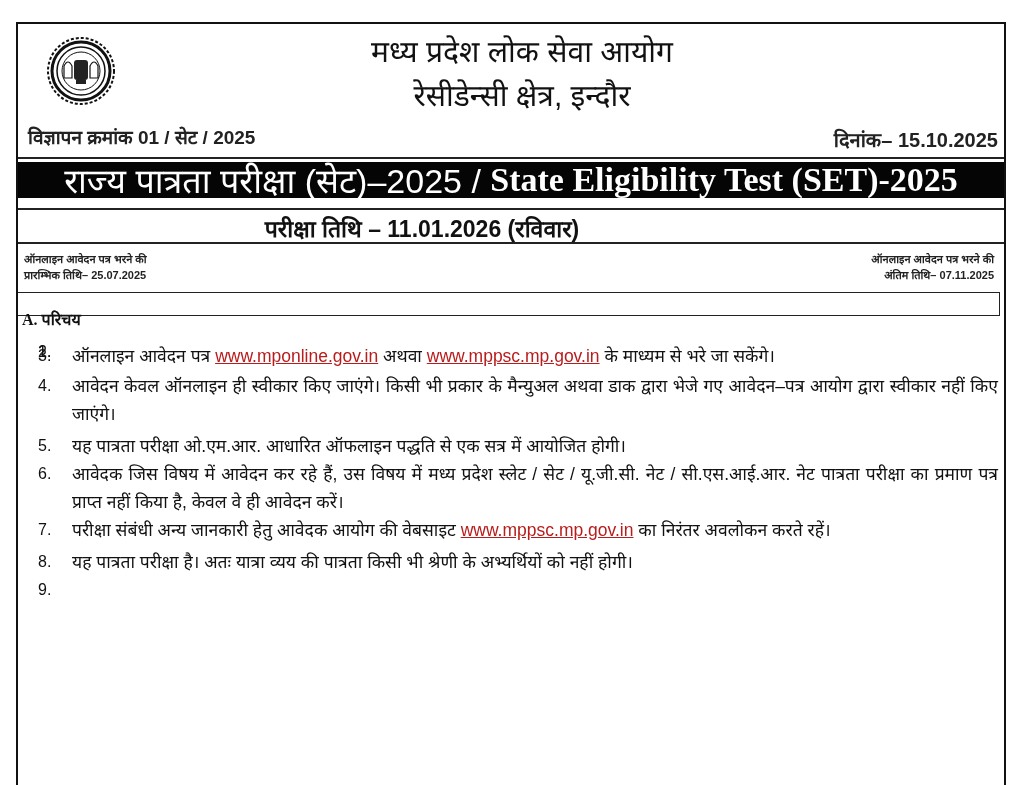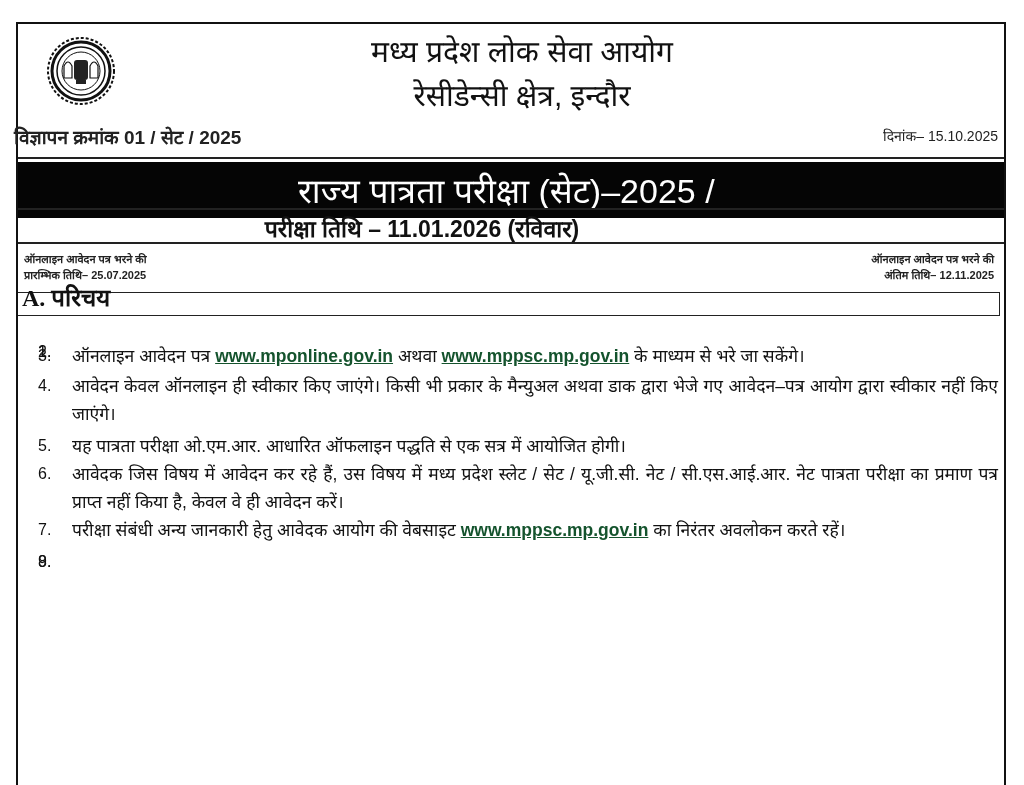--- a/index.html
+++ b/index.html
@@ -15,27 +15,27 @@
     .logo {
       position: absolute; left: 46px; top: 36px; width: 70px; height: 70px;
     }
     .org-title {
       position: absolute; left: 0; width: 1024px; text-align: center;
       font-size: 30px; line-height: 36px; color: #111;
     }
     .org-title.l1 { top: 34px; left: 10px; }
     .org-title.l2 { top: 78px; left: 10px; }
     .adv-no {
-      position: absolute; left: 14px; top: 124px; font-size: 19px; font-weight: bold; color: #222;
+      position: absolute; left: 28px; top: 124px; font-size: 19px; font-weight: bold; color: #222;
     }
     .adv-date {
-      position: absolute; right: 26px; top: 126px; font-size: 14px; font-weight: normal; color: #222;
+      position: absolute; right: 26px; top: 126px; font-size: 20px; font-weight: bold; color: #222;
     }
     .title-bar {
-      position: absolute; left: 18px; top: 162px; width: 986px; height: 56px;
+      position: absolute; left: 18px; top: 162px; width: 986px; height: 36px;
       background: #050505; color: #fff; display: flex; align-items: center; justify-content: center;
       font-size: 34px; white-space: nowrap;
     }
     .title-bar .hi { font-family: "Liberation Sans", "DejaVu Sans", sans-serif; }
     .title-bar .en { font-family: "Liberation Serif", "DejaVu Serif", serif; font-weight: bold; }
     .rule { position: absolute; left: 18px; width: 986px; height: 2px; background: #222; }
     .exam-date {
       position: absolute; left: 0; top: 212px; width: 844px; text-align: center;
       font-size: 23px; font-weight: bold; color: #111;
     }
@@ -43,32 +43,32 @@
       position: absolute; left: 24px; top: 251px; font-size: 11px; font-weight: bold; line-height: 16px; color: #222;
     }
     .online-end {
       position: absolute; right: 30px; top: 251px; font-size: 11px; font-weight: bold; line-height: 16px; text-align: right; color: #222;
     }
     .section-box {
       position: absolute; left: 18px; top: 292px; width: 982px; height: 24px;
       border: 1px solid #222; border-left: none; box-sizing: border-box;
     }
     .section-head {
-      position: absolute; left: 22px; top: 280px; font-size: 24px; font-weight: bold;
+      position: absolute; left: 22px; top: 308px; font-size: 16px; font-weight: bold;
       font-family: "Liberation Serif", "DejaVu Serif", serif; color: #111; text-align: right;
     }
     .list {
       position: absolute; left: 38px; top: 338px; width: 960px; margin: 0; padding: 0; list-style: none;
     }
     .list li {
       position: relative; padding-left: 34px; font-size: 17.5px; line-height: 28px; color: #111;
       text-align: justify; margin-bottom: 0px;
     }
     .list li .num { position: absolute; left: 0; top: 0; font-size: 16px; }
-    .list li a { color: #14532d; font-weight: bold; text-decoration: underline; }
+    .list li a { color: #b91c1c; font-weight: normal; text-decoration: underline; }
   </style>
 </head>
 <body>
 
 <div class="frame"></div>
 
 <svg class="logo" viewBox="0 0 70 70">
   <g fill="#111">
     <circle cx="35" cy="35" r="33" fill="none" stroke="#111" stroke-width="2" stroke-dasharray="3 2"></circle>
     <circle cx="35" cy="35" r="29" fill="none" stroke="#111" stroke-width="3"></circle>
@@ -87,45 +87,46 @@
 <div class="adv-no">विज्ञापन क्रमांक 01 / सेट / 2025</div>
 <div class="adv-date">
   <span>दिनांक–</span>
   <span>15.10.2025</span>
 </div>
 
 <div class="rule" style="top:157px;"></div>
 <div class="title-bar">
   <span class="hi">राज्य पात्रता परीक्षा (सेट)–2025 /</span>
   <span>&nbsp;</span>
+  <span class="en">State Eligibility Test (SET)-2025</span>
 </div>
 <div class="rule" style="top:208px;"></div>
 
 <div class="exam-date">
   <span>परीक्षा तिथि –</span>
   <span>11.01.2026</span>
   <span>(रविवार)</span>
 </div>
 <div class="rule" style="top:242px;"></div>
 
 <div class="online-start">
   <div>ऑनलाइन आवेदन पत्र भरने की</div>
   <div>प्रारम्भिक तिथि– 25.07.2025</div>
 </div>
 <div class="online-end">
   <div>ऑनलाइन आवेदन पत्र भरने की</div>
-  <div>अंतिम तिथि– 12.11.2025</div>
+  <div>अंतिम तिथि– 07.11.2025</div>
 </div>
 
 <div class="section-box"></div>
 <div class="section-head">A. परिचय</div>
 
 <ol class="list">
   <li><span class="num">1.</span></li>
   <li><span class="num">2.</span></li>
   <li style="margin-top:4px;"><span class="num">3.</span><span>ऑनलाइन आवेदन पत्र </span><a>www.mponline.gov.in</a><span> अथवा </span><a>www.mppsc.mp.gov.in</a><span>  के माध्यम से भरे जा सकेंगे।</span></li>
   <li style="margin-top:2px;"><span class="num">4.</span><span>आवेदन केवल ऑनलाइन ही स्वीकार किए जाएंगे। किसी भी प्रकार के मैन्युअल अथवा डाक द्वारा भेजे गए आवेदन–पत्र आयोग द्वारा स्वीकार नहीं किए जाएंगे।</span></li>
   <li style="margin-top:4px;"><span class="num">5.</span><span>यह पात्रता परीक्षा ओ.एम.आर. आधारित ऑफलाइन पद्धति से एक सत्र में आयोजित होगी।</span></li>
   <li><span class="num">6.</span><span>आवेदक जिस विषय में आवेदन कर रहे हैं, उस विषय में मध्य प्रदेश स्लेट / सेट / यू.जी.सी. नेट / सी.एस.आई.आर. नेट पात्रता परीक्षा का प्रमाण पत्र प्राप्त नहीं किया है, केवल वे ही आवेदन करें।</span></li>
   <li><span class="num">7.</span><span>परीक्षा संबंधी अन्य जानकारी हेतु आवेदक आयोग की वेबसाइट </span><a>www.mppsc.mp.gov.in</a><span>  का निरंतर अवलोकन करते रहें।</span></li>
-  <li style="margin-top:4px;"><span class="num">8.</span></li>
+  <li style="margin-top:4px;"><span class="num">8.</span><span>यह पात्रता परीक्षा है। अतः यात्रा व्यय की पात्रता किसी भी श्रेणी के अभ्यर्थियों को नहीं होगी।</span></li>
   <li><span class="num">9.</span></li>
 </ol>
 
 </body></html>

